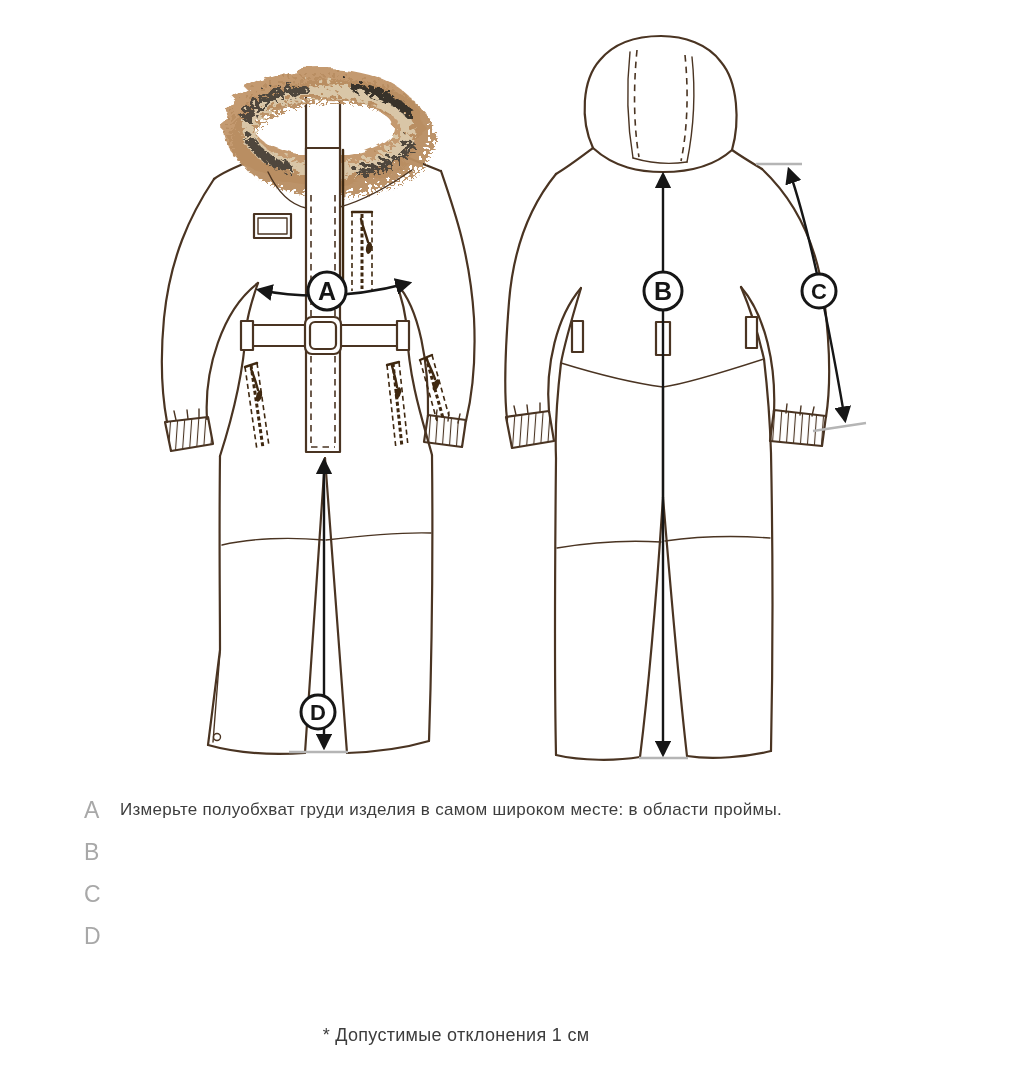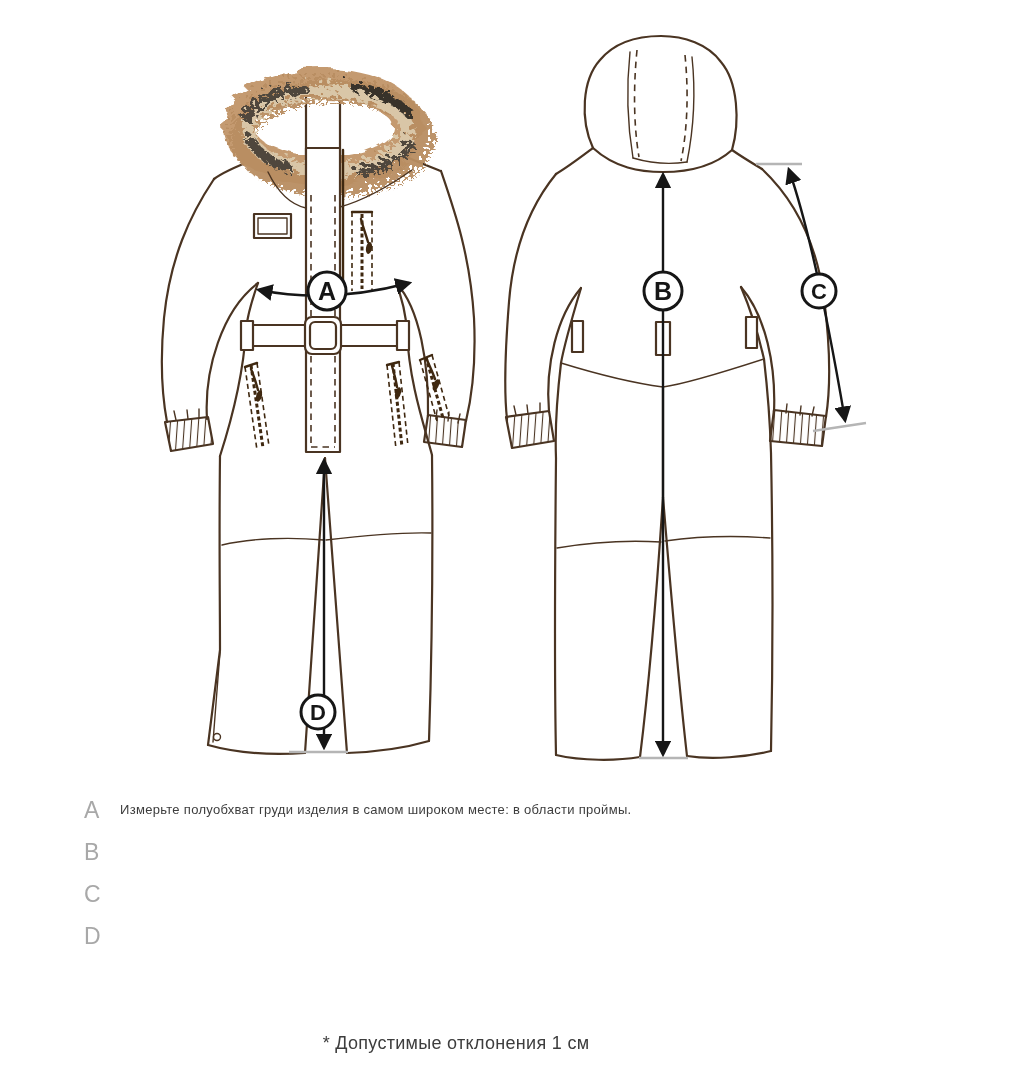--- a/index.html
+++ b/index.html
@@ -32,25 +32,25 @@
   .fur-mid  { stroke:var(--fur-mid,#b98e62);  stroke-width:24; opacity:.95; }
   .fur-light{ stroke:var(--fur-light,#d9c6a7);stroke-width:13; }
   .fur-dark { stroke:var(--fur-dark,#4f473c); stroke-width:10; }
   .fur-deep { stroke:var(--fur-deep,#39332b); stroke-width:10; }
   .fur-dark2{ stroke:var(--fur-dark,#4f473c); stroke-width:8; }
 
   
   .instructions { position:absolute; left:84px; top:797px; width:866px; }
   .instr-row { display:flex; gap:9px; align-items:flex-start; margin-bottom:16px; }
   .instr-letter { flex:0 0 27px; font-size:23px; line-height:26px; color:var(--letter,#a8a8a8); }
-  .instr-text { font-size:13px; line-height:26px; color:var(--text,#3d3d3d); letter-spacing:.3px; white-space:pre-line; }
+  .instr-text { font-size:17px; line-height:26px; color:var(--text,#3d3d3d); letter-spacing:.3px; white-space:pre-line; }
 
   .notes { position:absolute; left:0; top:1021px; width:912px; text-align:center; color:var(--text,#3d3d3d); }
   .note-primary  { font-size:19px; letter-spacing:.3px; }
-  .note-secondary{ font-size:18px; letter-spacing:.3px; margin-top:12px; }
+  .note-secondary{ font-size:18px; letter-spacing:.3px; margin-top:4px; }
 </style>
 </head>
 <body>
 
 <div class="stage">
 
   <svg class="diagram-svg" width="1024" height="785" viewBox="0 0 1024 785">
     <defs>
       <marker id="ah" viewBox="0 0 10 10" refX="8" refY="5" markerWidth="7" markerHeight="7" orient="auto-start-reverse">
         <path d="M0,0 L10,5 L0,10 Z" fill="#161616"></path>

